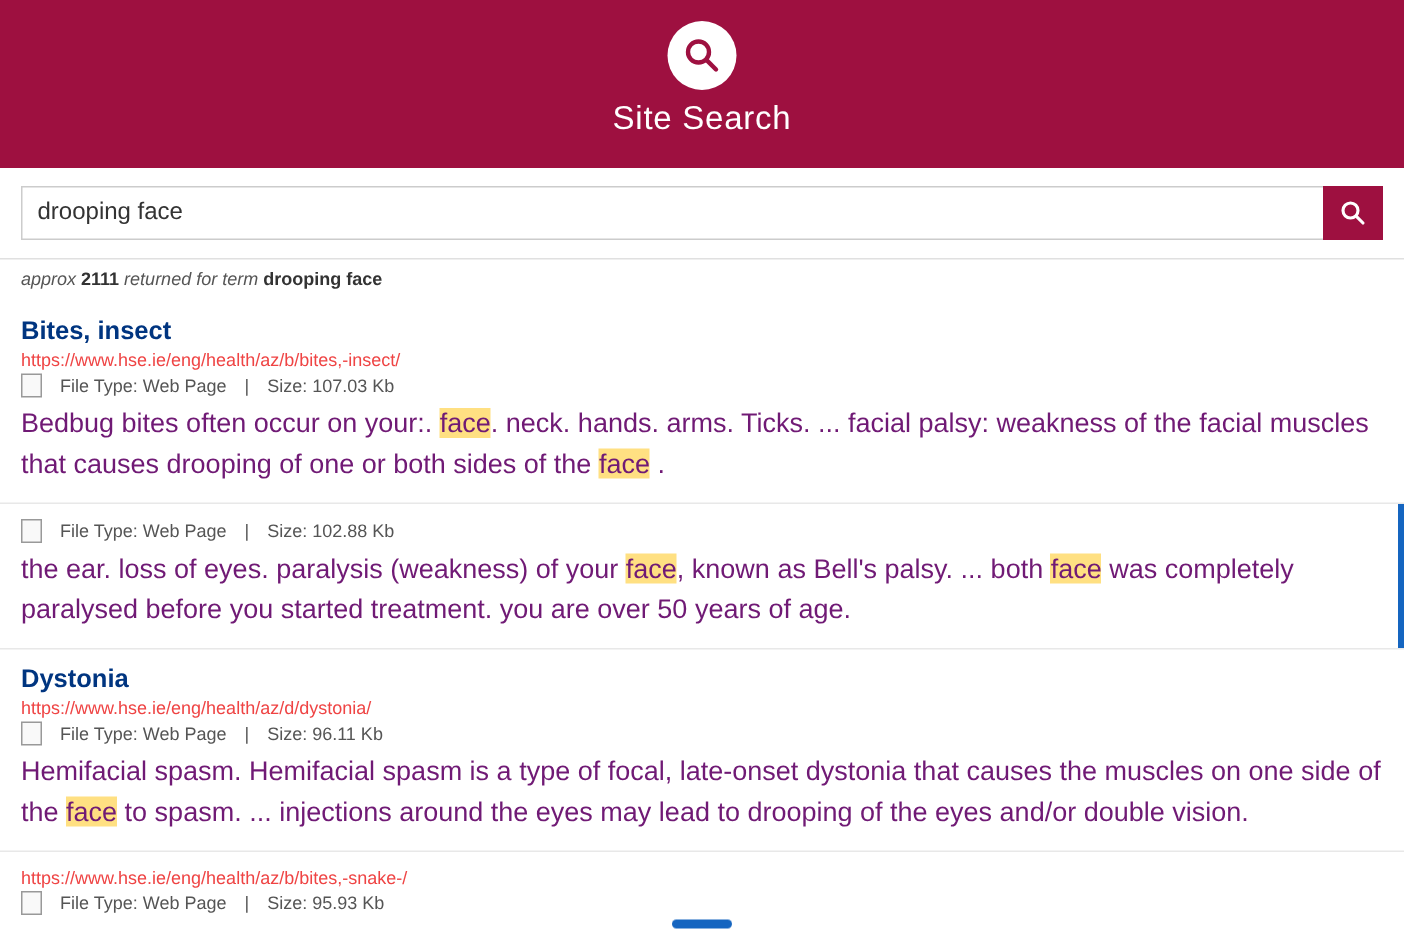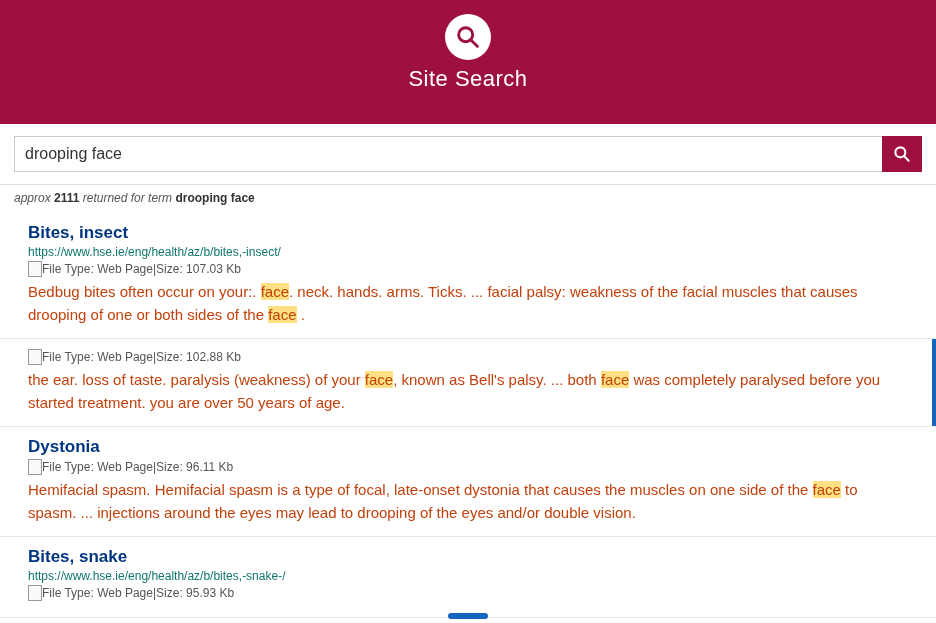--- a/index.html
+++ b/index.html
@@ -4,21 +4,21 @@
   <style>
     * { box-sizing: border-box; margin: 0; padding: 0; }
     body { font-family: Arial, sans-serif; font-size: 14px; background: #fff; color: #333; width: 936px; }
 
     
     .header {
       background: #9e1040;
       display: flex;
       flex-direction: column;
       align-items: center;
-      padding: 14px 0 32px;
+      padding: 14px 0 20px;
     }
     .header-icon {
       width: 46px;
       height: 46px;
       background: #fff;
       border-radius: 50%;
       display: flex;
       align-items: center;
       justify-content: center;
       margin-bottom: 6px;
@@ -76,59 +76,59 @@
       font-style: italic;
     }
     .results-info strong {
       font-style: normal;
       font-weight: bold;
       color: #333;
     }
 
     
     .result-item {
-      padding: 10px 28px 12px;
+      padding: 10px 14px 12px;
       border-bottom: 1px solid #e8e8e8;
       position: relative;
     }
     .result-item:last-child {
       border-bottom: none;
     }
     .result-title {
       font-size: 17px;
       color: #003580;
       font-weight: bold;
       margin-bottom: 2px;
       cursor: pointer;
     }
     .result-url {
-      color: #0f766e;
+      color: #ef4444;
       font-size: 12px;
       margin-bottom: 2px;
     }
     .result-meta {
       font-size: 12px;
       color: #555;
       margin-bottom: 4px;
       display: flex;
       align-items: center;
-      gap: 0;
+      gap: 12px;
     }
     .file-icon {
       display: inline-block;
       width: 14px;
       height: 16px;
       border: 1px solid #999;
       position: relative;
       font-size: 7px;
       background: #f9f9f9;
     }
     .result-snippet {
-      font-size: 15px;
-      color: #c2410c;
+      font-size: 18px;
+      color: #701a75;
       line-height: 1.5;
     }
     .highlight {
       background: #ffe082;
       font-weight: normal;
     }
 
     
     .blue-bar {
       position: absolute;
@@ -194,39 +194,39 @@
 
 <div class="result-item" style="position:relative;">
   <div class="blue-bar"></div>
   <div class="result-meta">
     <span class="file-icon"></span>
     <span>File Type: <span>Web Page</span></span>
     <span>|</span>
     <span>Size: <span>102.88 Kb</span></span>
   </div>
   <div class="result-snippet">
-    <span>the ear. loss of taste. paralysis (weakness) of your </span><span class="highlight">face</span><span>, known as Bell's palsy. ... both </span><span class="highlight">face</span><span> was completely paralysed before you started treatment. you are over 50 years of age.</span>
+    <span>the ear. loss of eyes. paralysis (weakness) of your </span><span class="highlight">face</span><span>, known as Bell's palsy. ... both </span><span class="highlight">face</span><span> was completely paralysed before you started treatment. you are over 50 years of age.</span>
   </div>
 </div>
 
 <div class="result-item">
   <div class="result-title">Dystonia</div>
+  <div class="result-url">https://www.hse.ie/eng/health/az/d/dystonia/</div>
   <div class="result-meta">
     <span class="file-icon"></span>
     <span>File Type: <span>Web Page</span></span>
     <span>|</span>
     <span>Size: <span>96.11 Kb</span></span>
   </div>
   <div class="result-snippet">
     <span>Hemifacial spasm. Hemifacial spasm is a type of focal, late-onset dystonia that causes the muscles on one side of the </span><span class="highlight">face</span><span> to spasm. ... injections around the eyes may lead to drooping of the eyes and/or double vision.</span>
   </div>
 </div>
 
 <div class="result-item">
-  <div class="result-title">Bites, snake</div>
   <div class="result-url">https://www.hse.ie/eng/health/az/b/bites,-snake-/</div>
   <div class="result-meta">
     <span class="file-icon"></span>
     <span>File Type: <span>Web Page</span></span>
     <span>|</span>
     <span>Size: <span>95.93 Kb</span></span>
   </div>
 
 </div>
 

